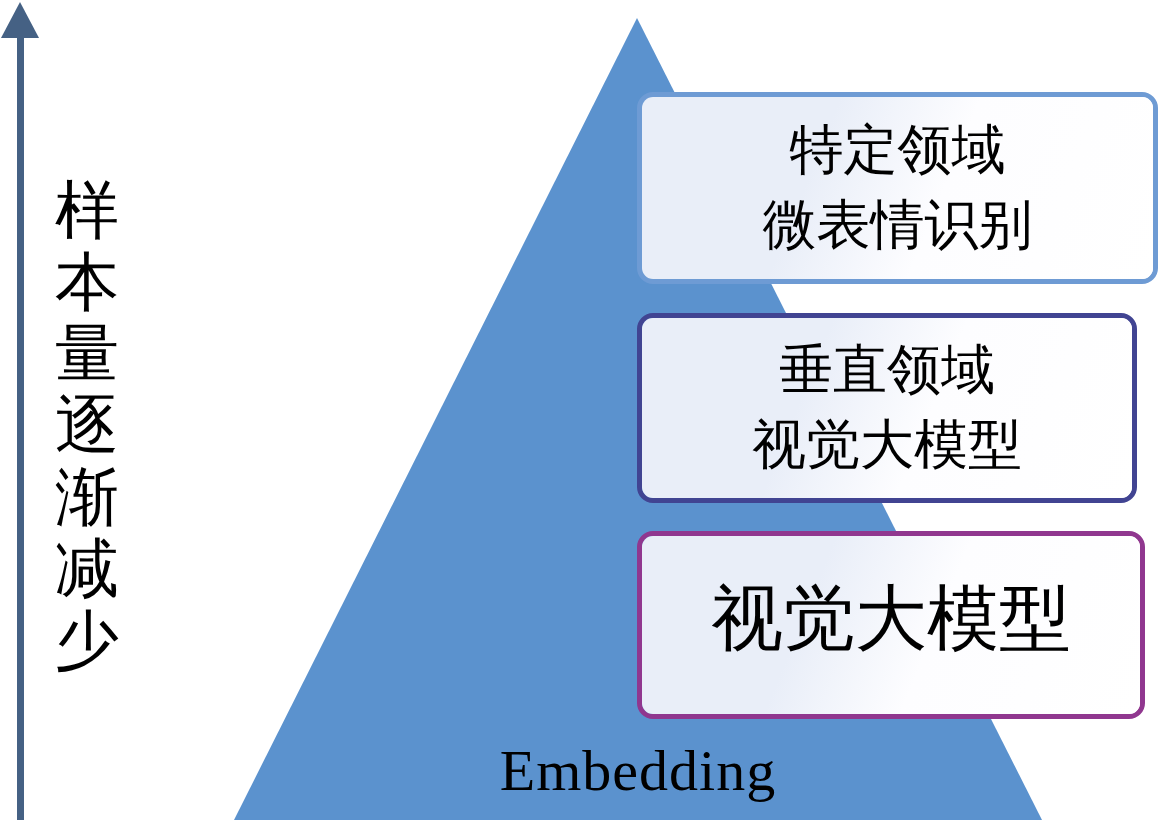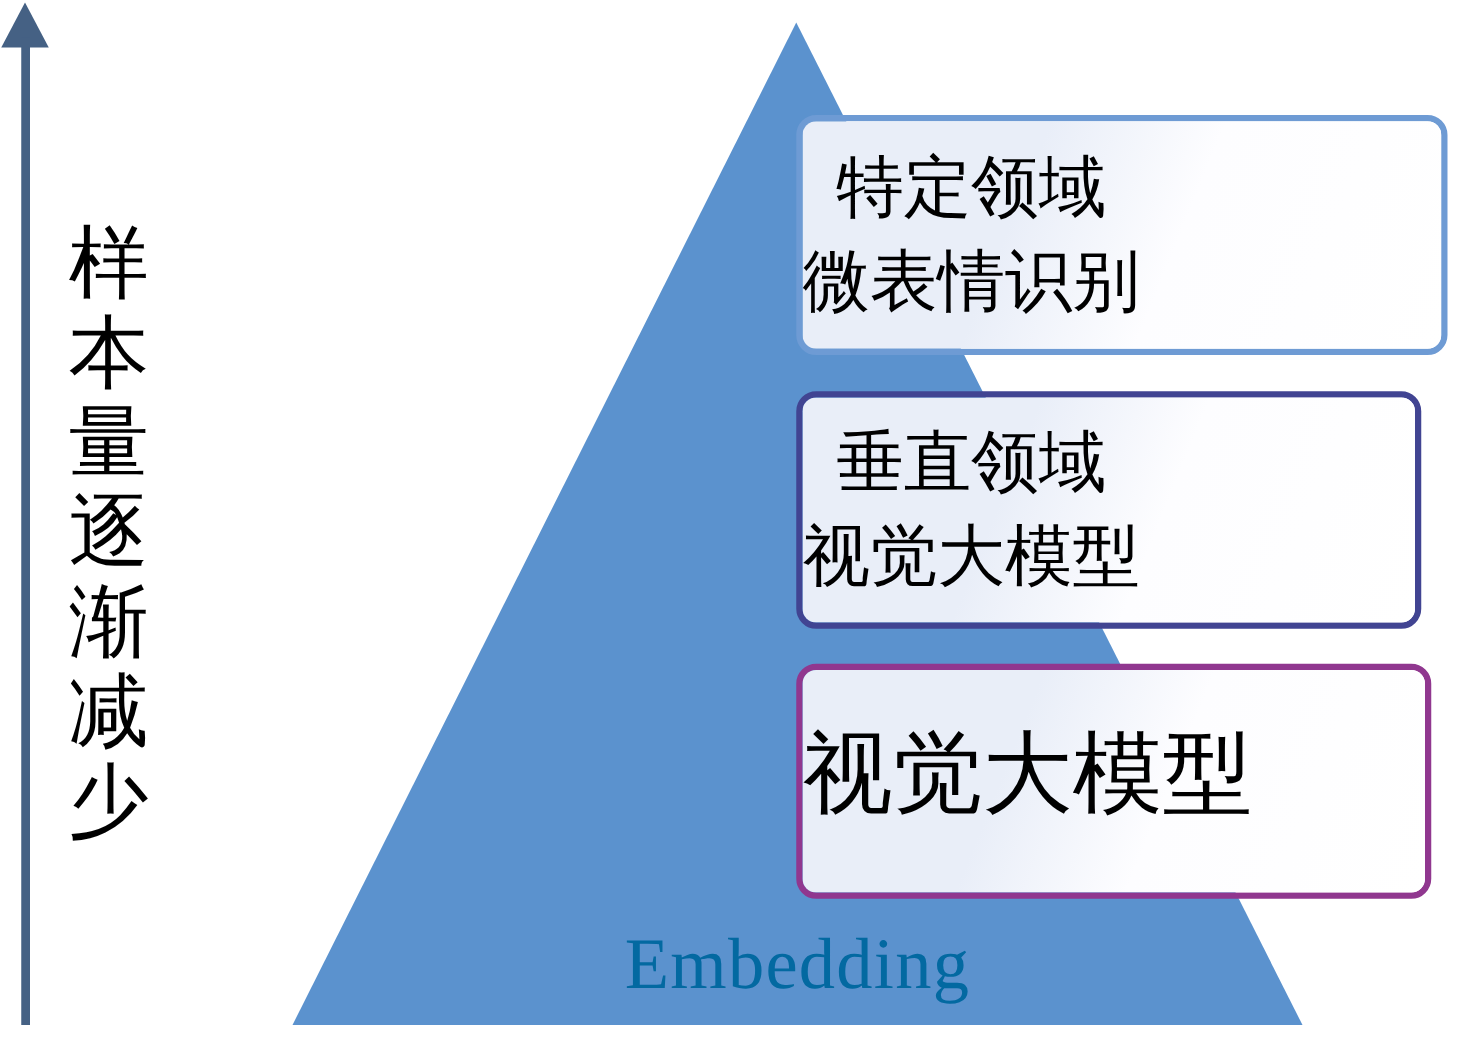--- a/index.html
+++ b/index.html
@@ -69,34 +69,35 @@
     height: 834px;
     pointer-events: none;
   }
 
   .embedding-label {
     position: absolute;
     left: 234px;
     top: 742px;
     width: 808px;
     text-align: center;
-    color: #0369a1;
+    color: #000000;
     font-family: "Liberation Serif", "DejaVu Serif", serif;
     font-size: 58px;
     line-height: 1.0;
     letter-spacing: 1px;
   }
 
   
   .tier {
     position: absolute;
     box-sizing: border-box;
     border-radius: 16px;
     display: flex;
     align-items: center;
+    justify-content: center;
     overflow: hidden;
   }
   .tier .tier-bg {
     position: absolute;
     left: 0; top: 0; right: 0; bottom: 0;
     background: linear-gradient(112deg, #e9eef8 0%, #e9eef8 34%, #fdfdff 58%, #ffffff 100%);
   }
   .tier .tier-text {
     position: relative;
     z-index: 2;

